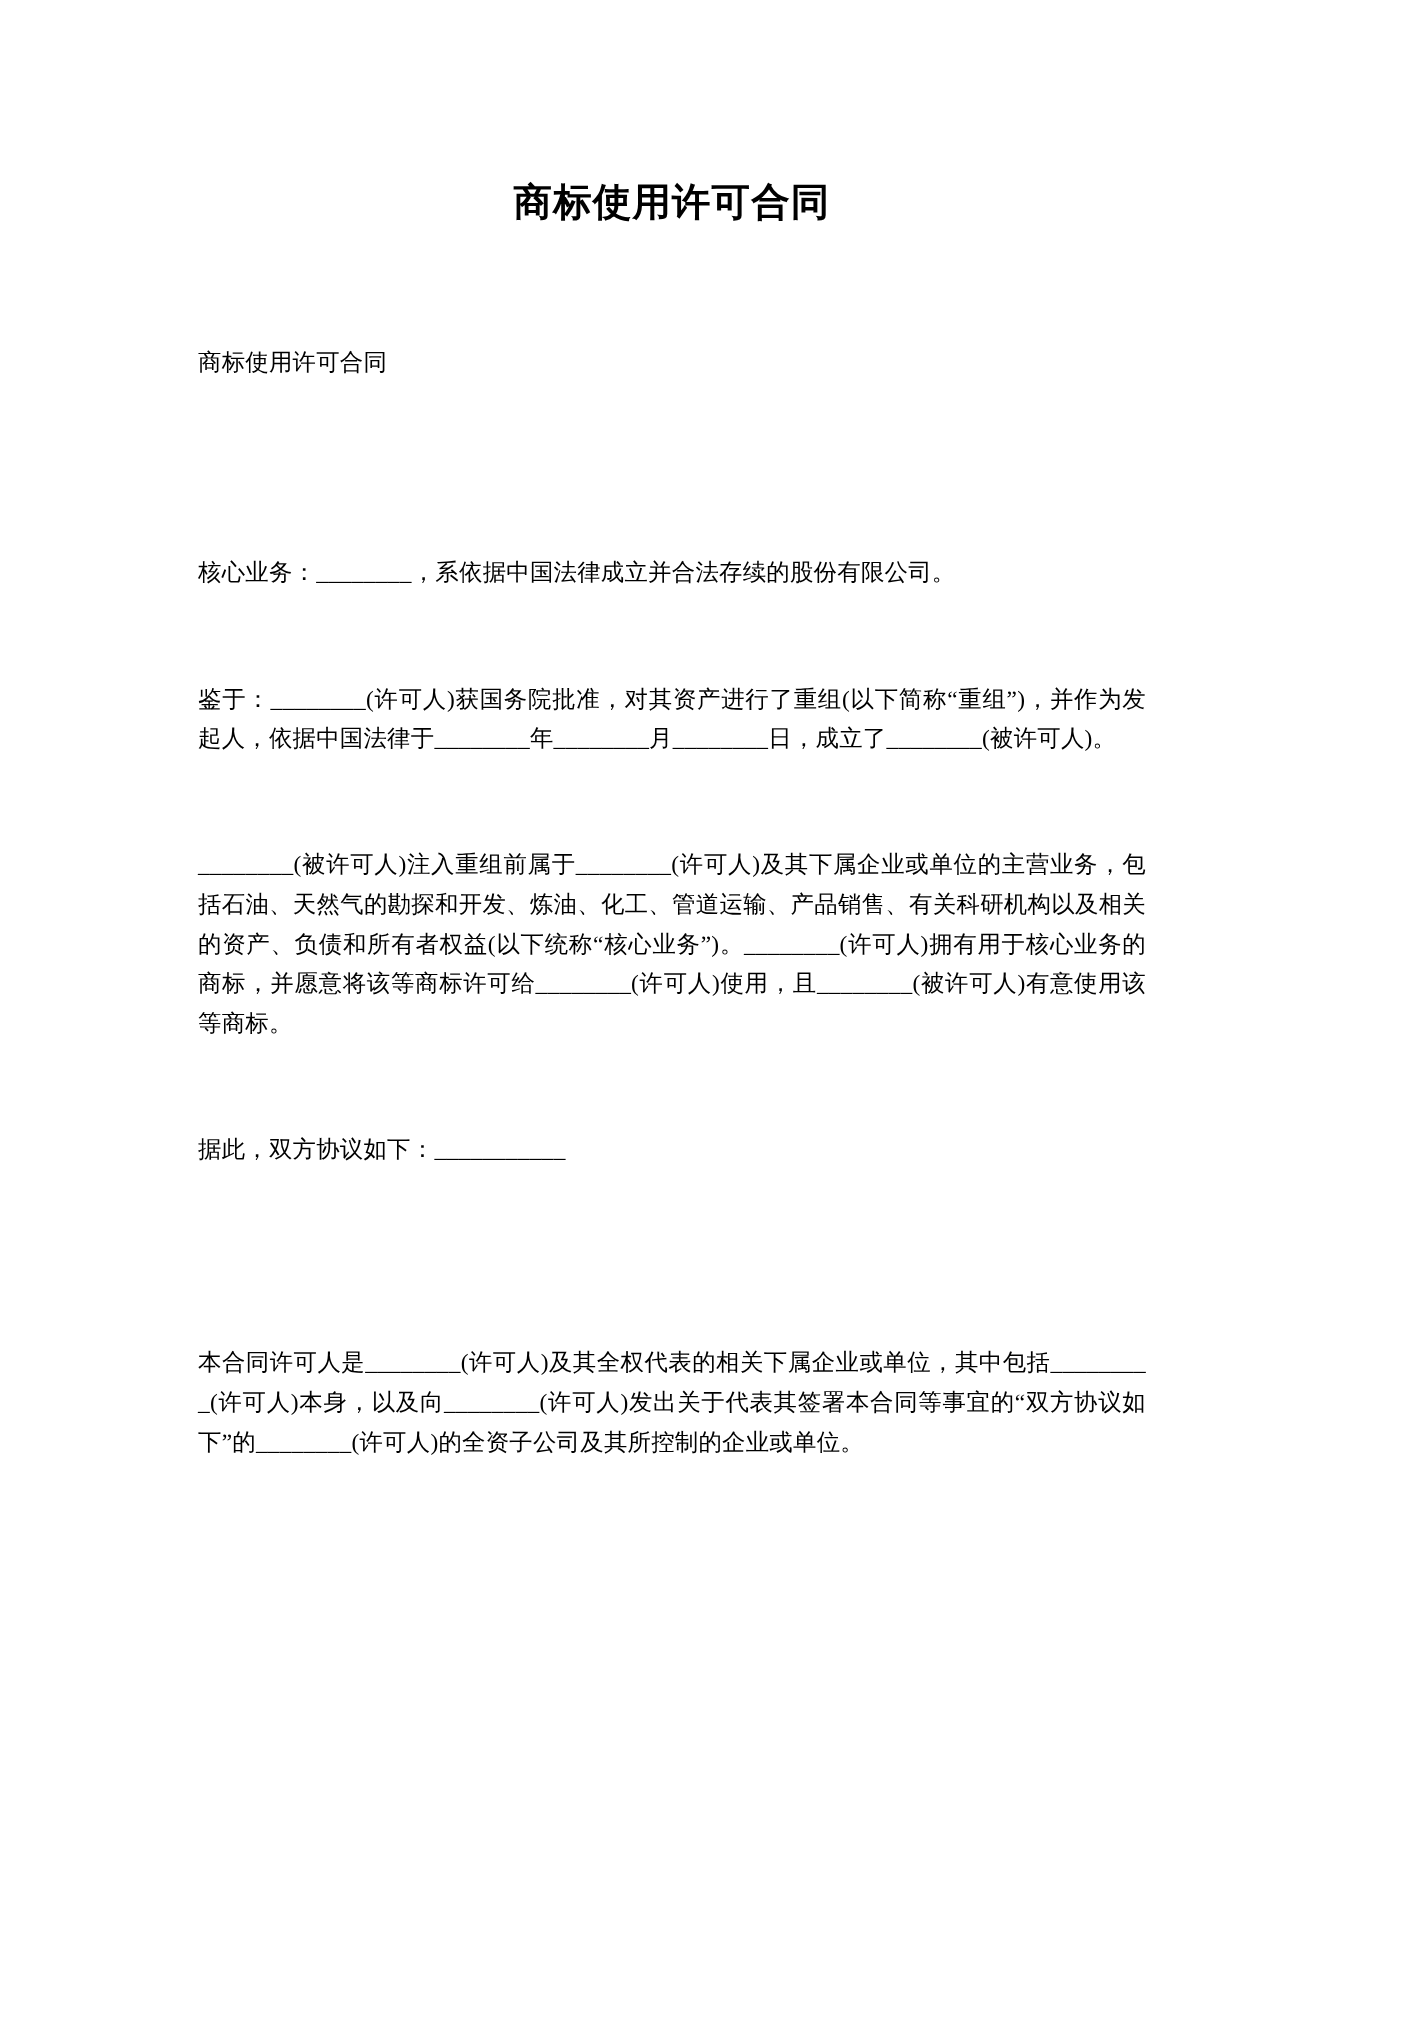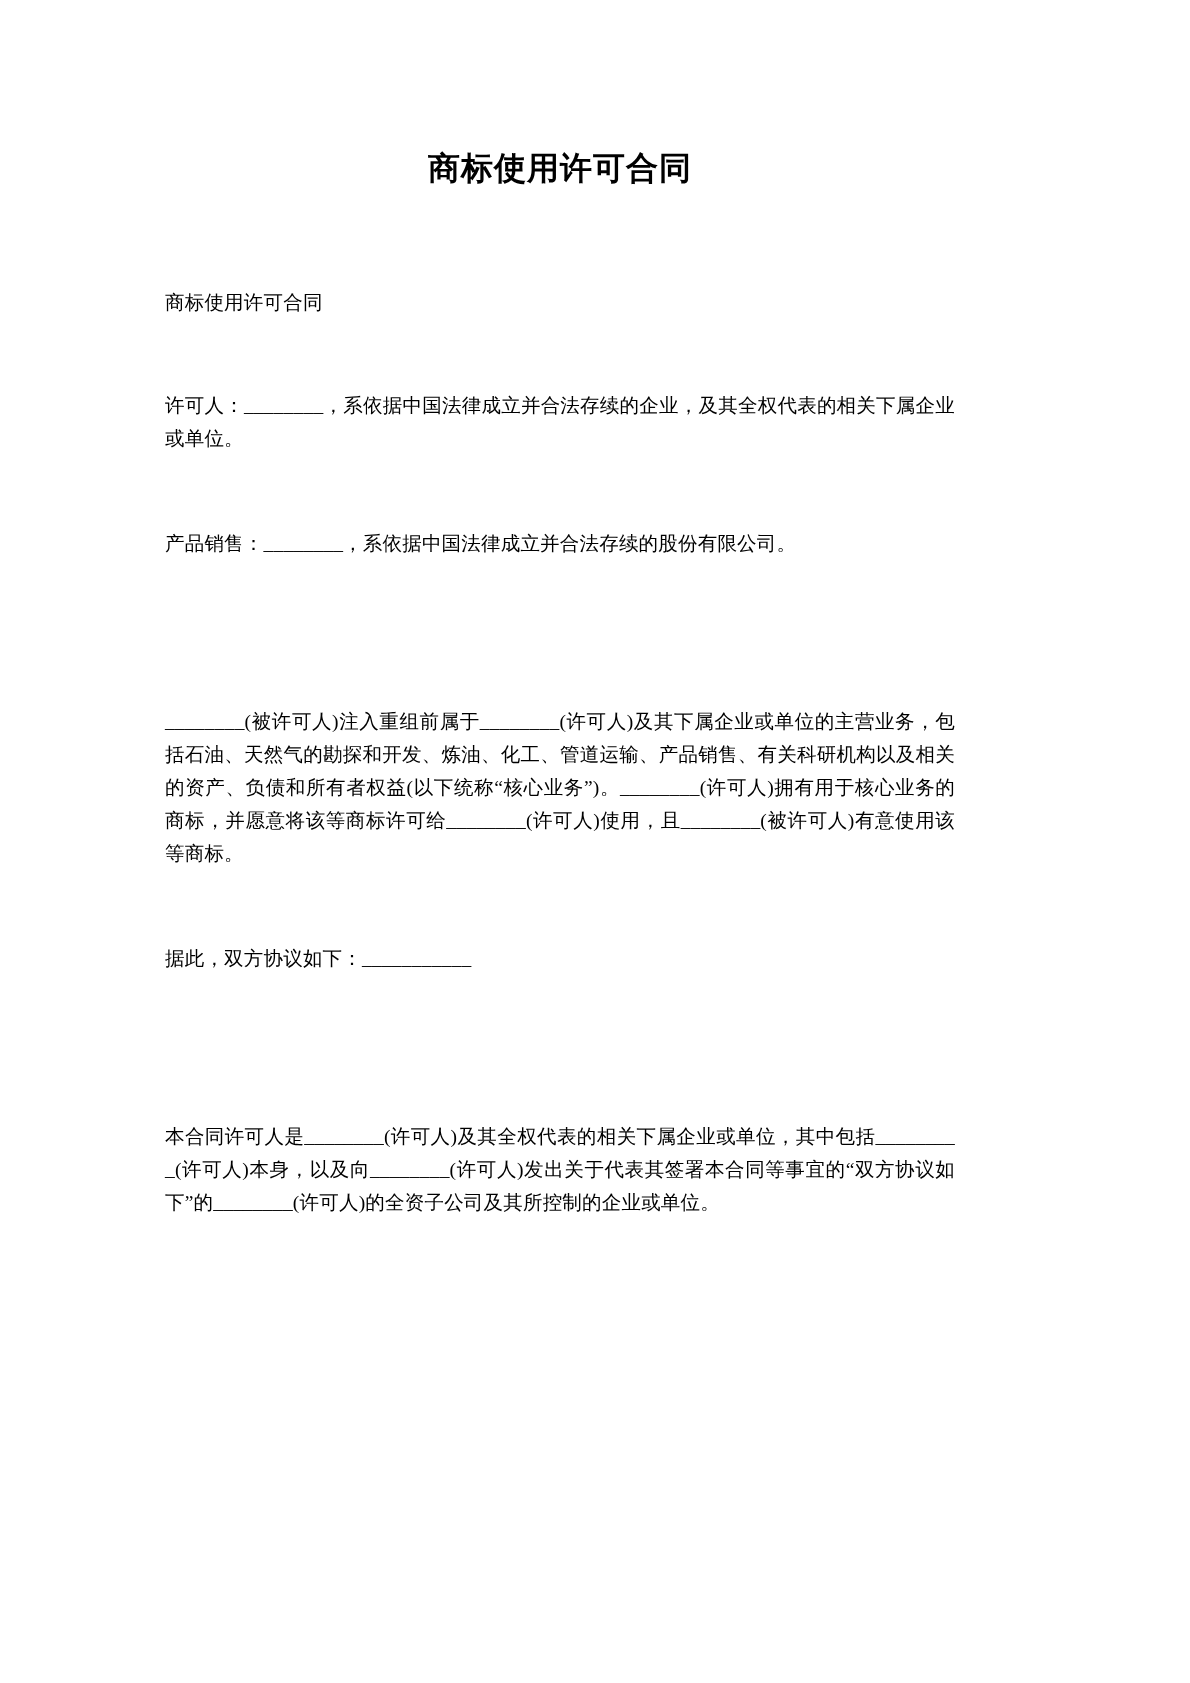--- a/index.html
+++ b/index.html
@@ -62,28 +62,28 @@
   <div class="content">
 
     <h1 class="doc-title">商标使用许可合同</h1>
 
     <div class="gap-title-first"></div>
 
     <p class="para">商标使用许可合同</p>
 
     <div class="gap-std"></div>
 
-    <p class="para">许可人：________，系依据中国法律成立并合法存续的企业，及其全权代表的相关下属企业或单位。</p>
 
     <div class="gap-std2"></div>
 
-    <p class="para">产品销售：________，系依据中国法律成立并合法存续的股份有限公司。</p>
+    <p class="para">核心业务：________，系依据中国法律成立并合法存续的股份有限公司。</p>
 
     <div class="gap-std3"></div>
 
+    <p class="para">鉴于：________(许可人)获国务院批准，对其资产进行了重组(以下简称“重组”)，并作为发起人，依据中国法律于________年________月________日，成立了________(被许可人)。</p>
 
     <div class="gap-std4"></div>
 
     <p class="para">________(被许可人)注入重组前属于________(许可人)及其下属企业或单位的主营业务，包括石油、天然气的勘探和开发、炼油、化工、管道运输、产品销售、有关科研机构以及相关的资产、负债和所有者权益(以下统称“核心业务”)。________(许可人)拥有用于核心业务的商标，并愿意将该等商标许可给________(许可人)使用，且________(被许可人)有意使用该等商标。</p>
 
     <div class="gap-std5"></div>
 
     <p class="para">据此，双方协议如下：___________</p>
 
     <div class="gap-std6"></div>

